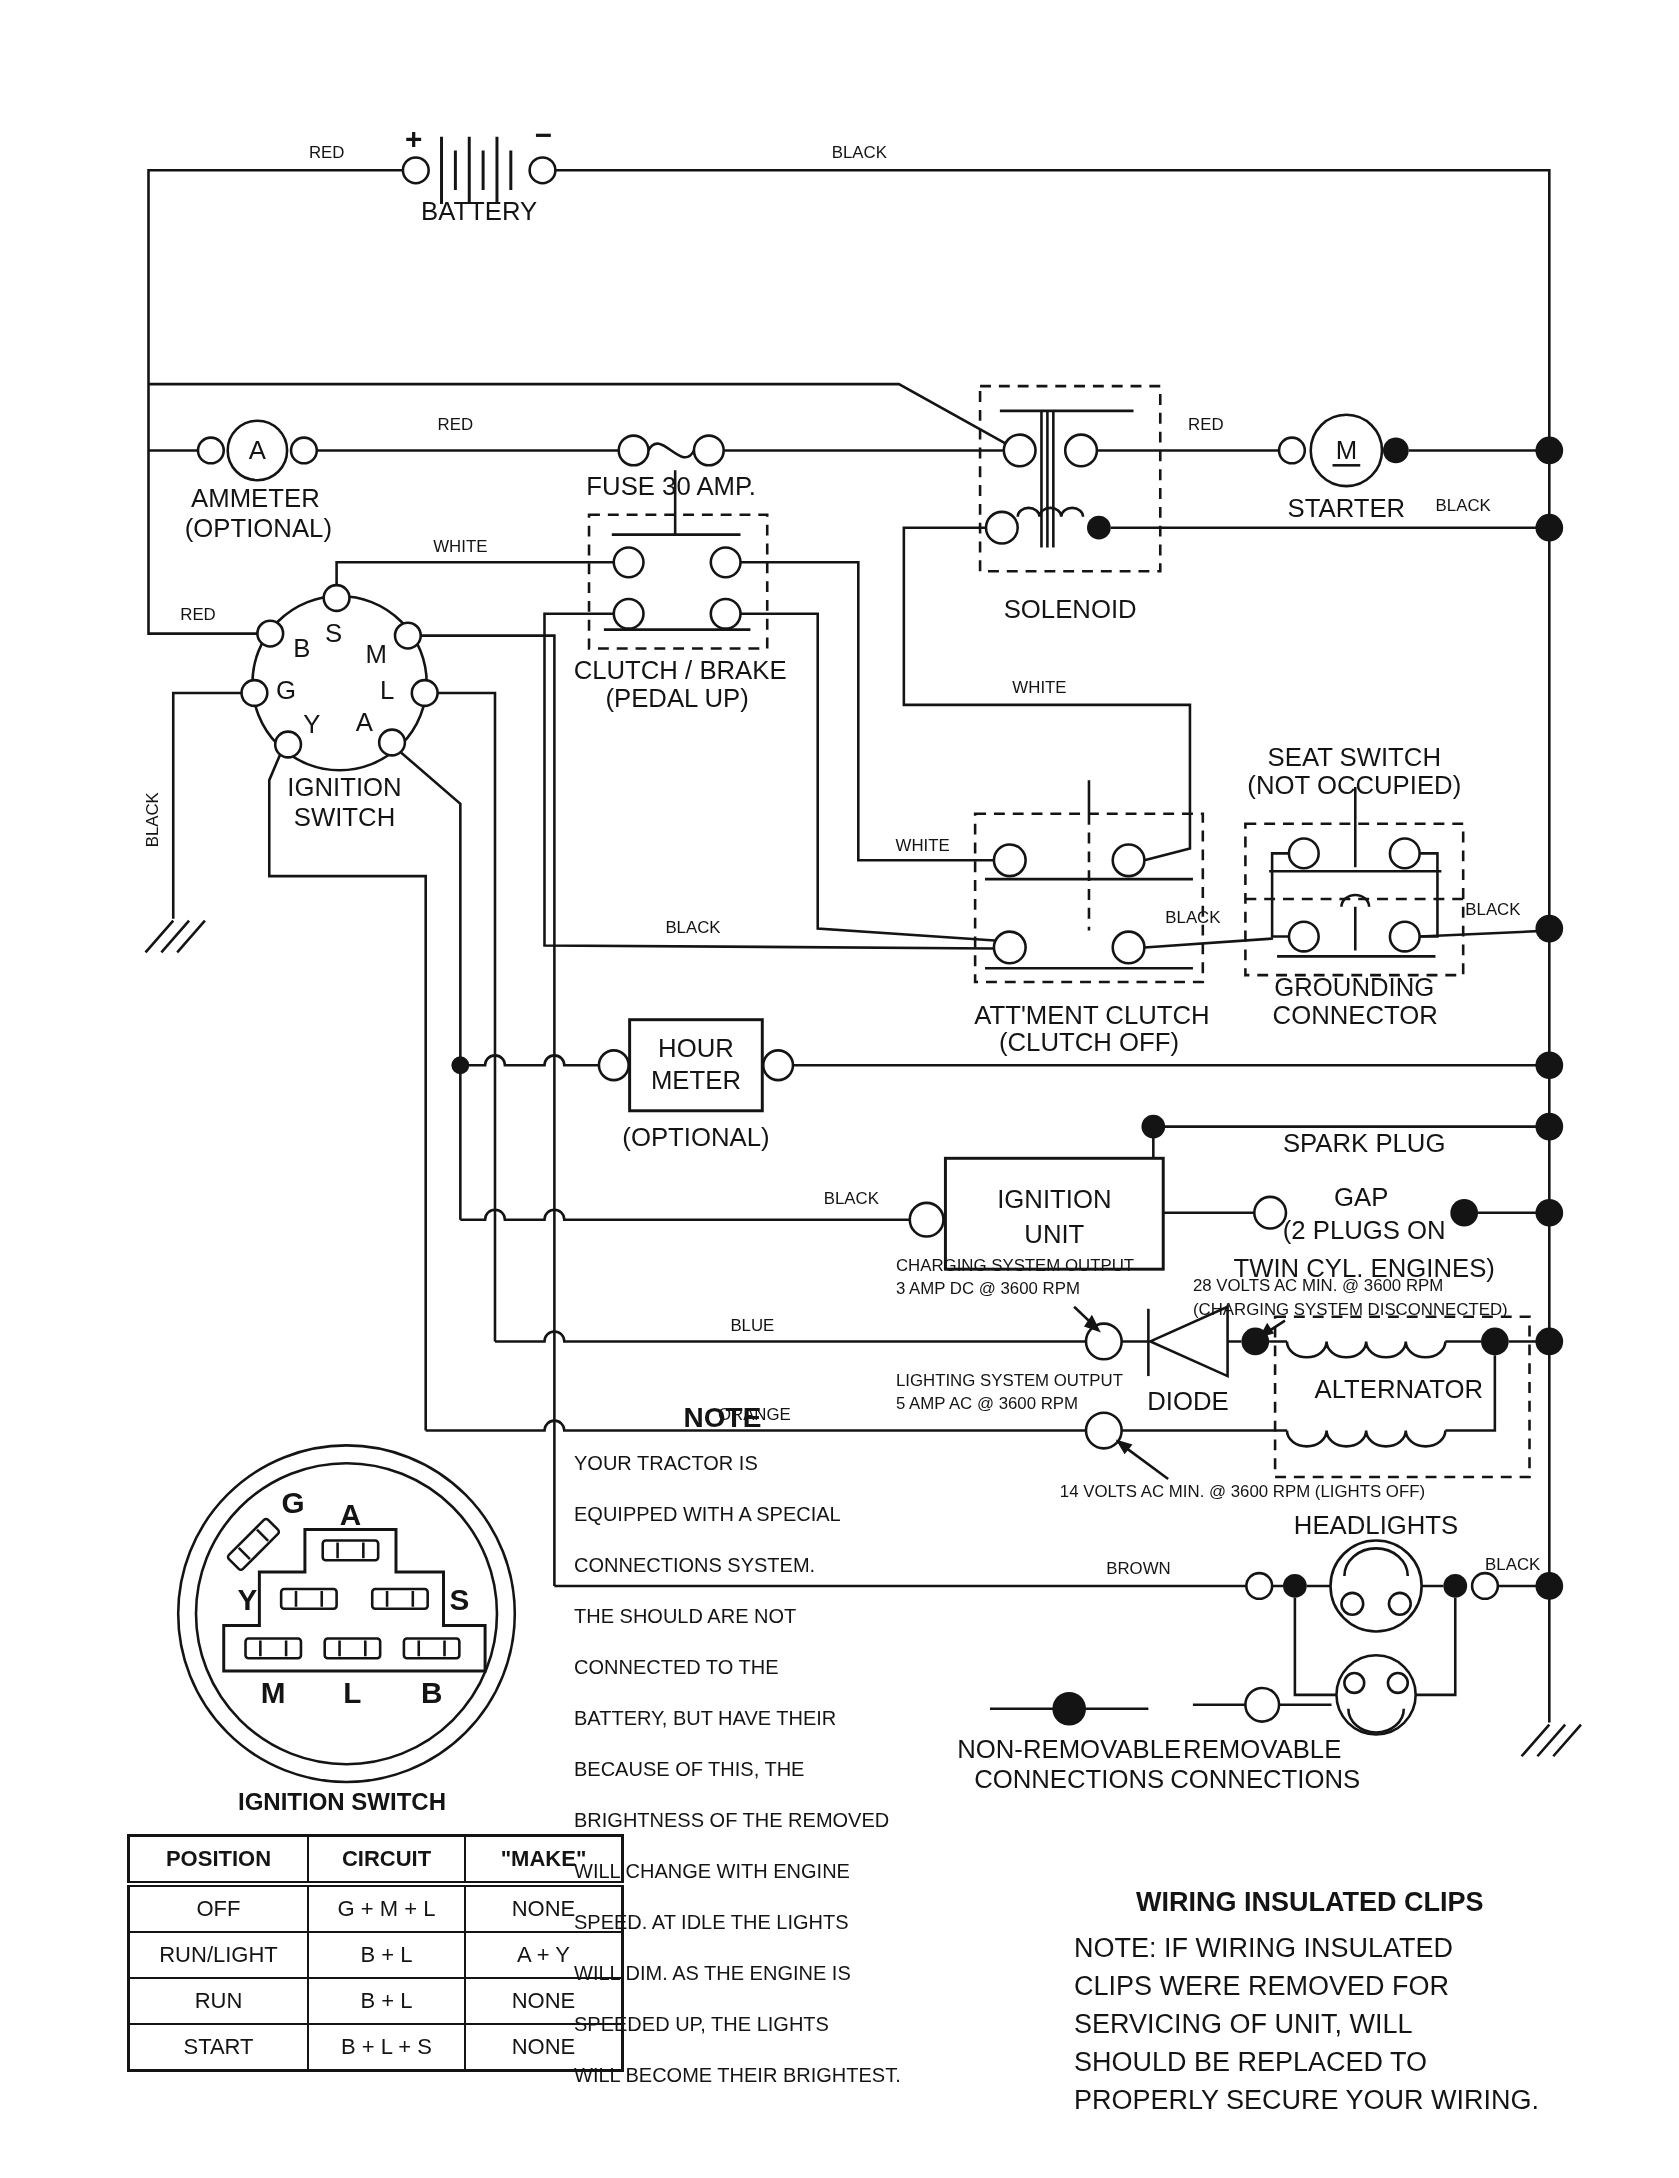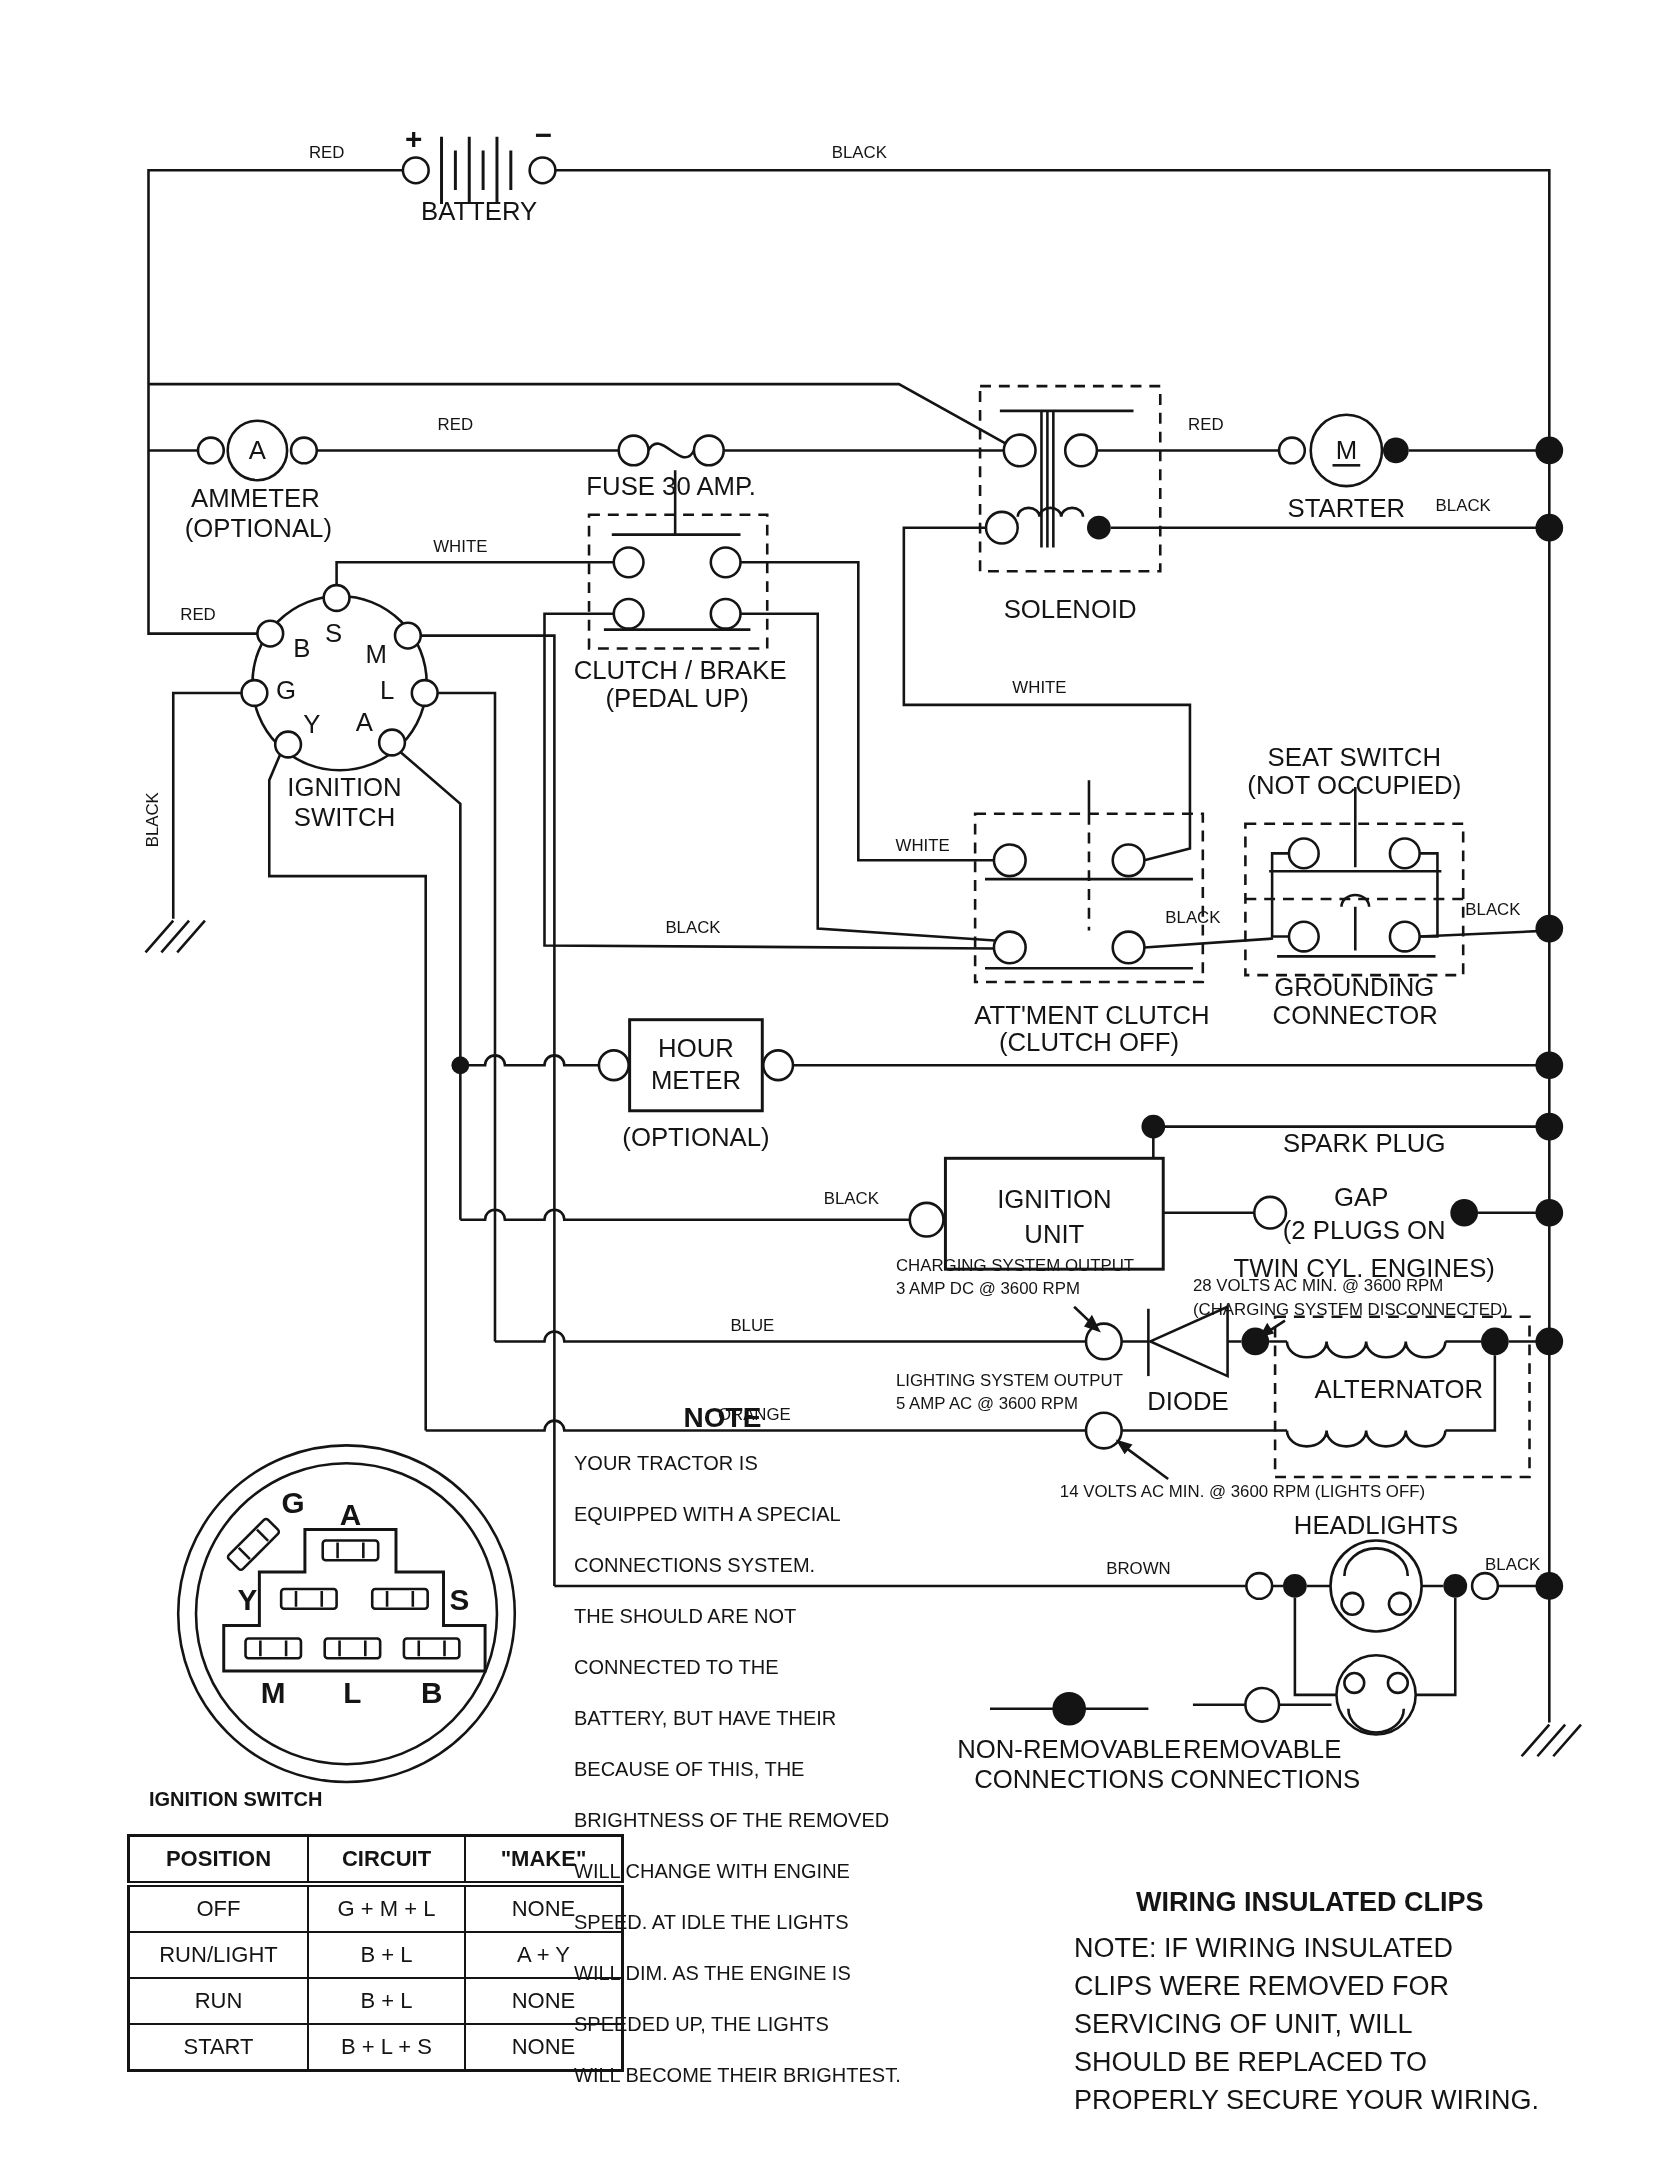--- a/index.html
+++ b/index.html
@@ -345,21 +345,21 @@
     <text class="tp" x="296" y="1528">G</text>
     <text class="tp" x="354" y="1540">A</text>
     <text class="tp" x="250" y="1626">Y</text>
     <text class="tp" x="464" y="1626">S</text>
     <text class="tp" x="276" y="1720">M</text>
     <text class="tp" x="356" y="1720">L</text>
     <text class="tp" x="436" y="1720">B</text>
   </g>
 </svg>
 
-  <div class="ov" style="left:149px;top:1788px;width:386px;font-size:20px;font-weight:bold;">IGNITION SWITCH</div>
+  <div class="ov" style="left:149px;top:1788px;width:386px;text-align:center;font-size:24px;font-weight:bold;">IGNITION SWITCH</div>
 
   <div class="ov" style="left:127px;top:1834px;">
     <table>
       <thead>
         <tr>
           <th style="width:133px">POSITION</th>
           <th style="width:111px">CIRCUIT</th>
           <th style="width:111px">"MAKE"</th>
         </tr>
       </thead>

